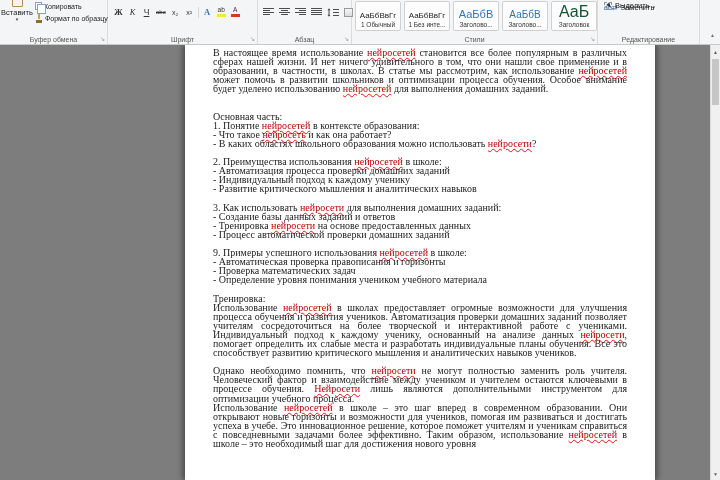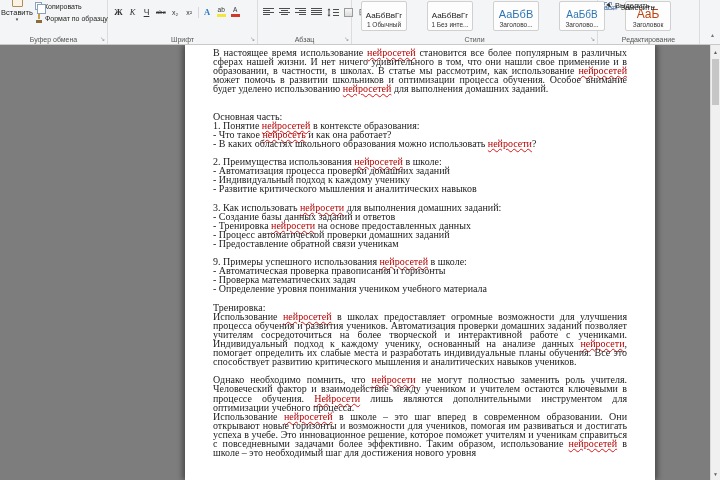--- a/index.html
+++ b/index.html
@@ -52,28 +52,28 @@
   .bar-yellow{background:#f3e73c;}
   .bar-red{background:#d03a2b;}
   
   .g-par{width:94px;}
   .g-par .btnrow{left:3px;}
   .g-par svg{display:block;}
   .sq-shade{width:9px;height:9px;border:1px solid #9a9a9a;background:linear-gradient(#f6f6f6,#dcdcdc);}
   .gl-borders{font-size:9px;color:#555;line-height:9px;}
   
   .g-styles{width:246px;}
-  .cards{position:absolute;left:9px;top:1px;display:flex;gap:20px;}
+  .cards{position:absolute;left:3px;top:1px;display:flex;gap:3px;}
   .card{width:46px;height:30px;background:#fdfdfd;border:1px solid #d0d0d0;border-radius:2px;
     overflow:hidden;text-align:center;cursor:pointer;}
   .prev{height:18px;display:flex;align-items:flex-end;justify-content:center;color:#222;line-height:1;}
   .p0,.p1{font-size:8px;}
   .p2{font-size:11px;color:#2e74b5;}
   .p3{font-size:10px;color:#2e74b5;}
-  .p4{font-size:12px;color:#c2410c;}
+  .p4{font-size:16px;color:#14532d;}
   .clbl{font-size:6.5px;color:#333;white-space:nowrap;overflow:hidden;margin-top:1px;}
   
   .g-edit{width:102px;}
   .ebtn{position:absolute;left:6px;display:flex;align-items:flex-end;gap:3px;font-size:7.5px;
     color:#222;cursor:pointer;white-space:nowrap;}
   .e-replace{top:3px;}
   .e-select{top:1px;}
   .ic-rep{color:#2b579a;font-size:7px;}
   .ic-sel{width:8px;height:8px;border:1px dashed #7e9cc0;position:relative;flex:0 0 auto;}
   .ic-sel:after{content:"";position:absolute;right:-1px;bottom:-1px;border:2px solid transparent;
@@ -267,21 +267,20 @@
         <p class="para">&nbsp;</p>
         <p class="para"><span>2. Преимущества использования </span><span class="hl">нейросетей</span><span> в школе:</span></p>
         <p class="para"><span>- Автоматизация процесса проверки домашних заданий</span></p>
         <p class="para"><span>- Индивидуальный подход к каждому ученику</span></p>
         <p class="para"><span>- Развитие критического мышления и аналитических навыков</span></p>
         <p class="para">&nbsp;</p>
         <p class="para"><span>3. Как использовать </span><span class="hl">нейросети</span><span> для выполнения домашних заданий:</span></p>
         <p class="para"><span>- Создание базы данных заданий и ответов</span></p>
         <p class="para"><span>- Тренировка </span><span class="hl">нейросети</span><span> на основе предоставленных данных</span></p>
         <p class="para"><span>- Процесс автоматической проверки домашних заданий</span></p>
-        <p class="para"><span>- Предоставление обратной связи ученикам</span></p>
         <p class="para">&nbsp;</p>
         <p class="para"><span>9. Примеры успешного использования </span><span class="hl">нейросетей</span><span> в школе:</span></p>
         <p class="para"><span>- Автоматическая проверка правописания и горизонты</span></p>
         <p class="para"><span>- Проверка математических задач</span></p>
         <p class="para"><span>- Определение уровня понимания учеником учебного материала</span></p>
         <p class="para">&nbsp;</p>
         <p class="para"><span>Тренировка:</span></p>
         <p class="para just"><span>Использование </span><span class="hl">нейросетей</span><span> в школах предоставляет огромные возможности для улучшения процесса обучения и развития учеников. Автоматизация проверки домашних заданий позволяет учителям сосредоточиться на более творческой и интерактивной работе с учениками. Индивидуальный подход к каждому ученику, основанный на анализе данных </span><span class="hl">нейросети</span><span>, помогает определить их слабые места и разработать индивидуальные планы обучения. Все это способствует развитию критического мышления и аналитических навыков учеников.</span></p>
         <p class="para">&nbsp;</p>
         <p class="para just"><span>Однако необходимо помнить, что </span><span class="hl">нейросети</span><span> не могут полностью заменить роль учителя. Человеческий фактор и взаимодействие между учеником и учителем остаются ключевыми в процессе обучения. </span><span class="hl">Нейросети</span><span> лишь являются дополнительными инструментом для оптимизации учебного процесса.</span></p>

